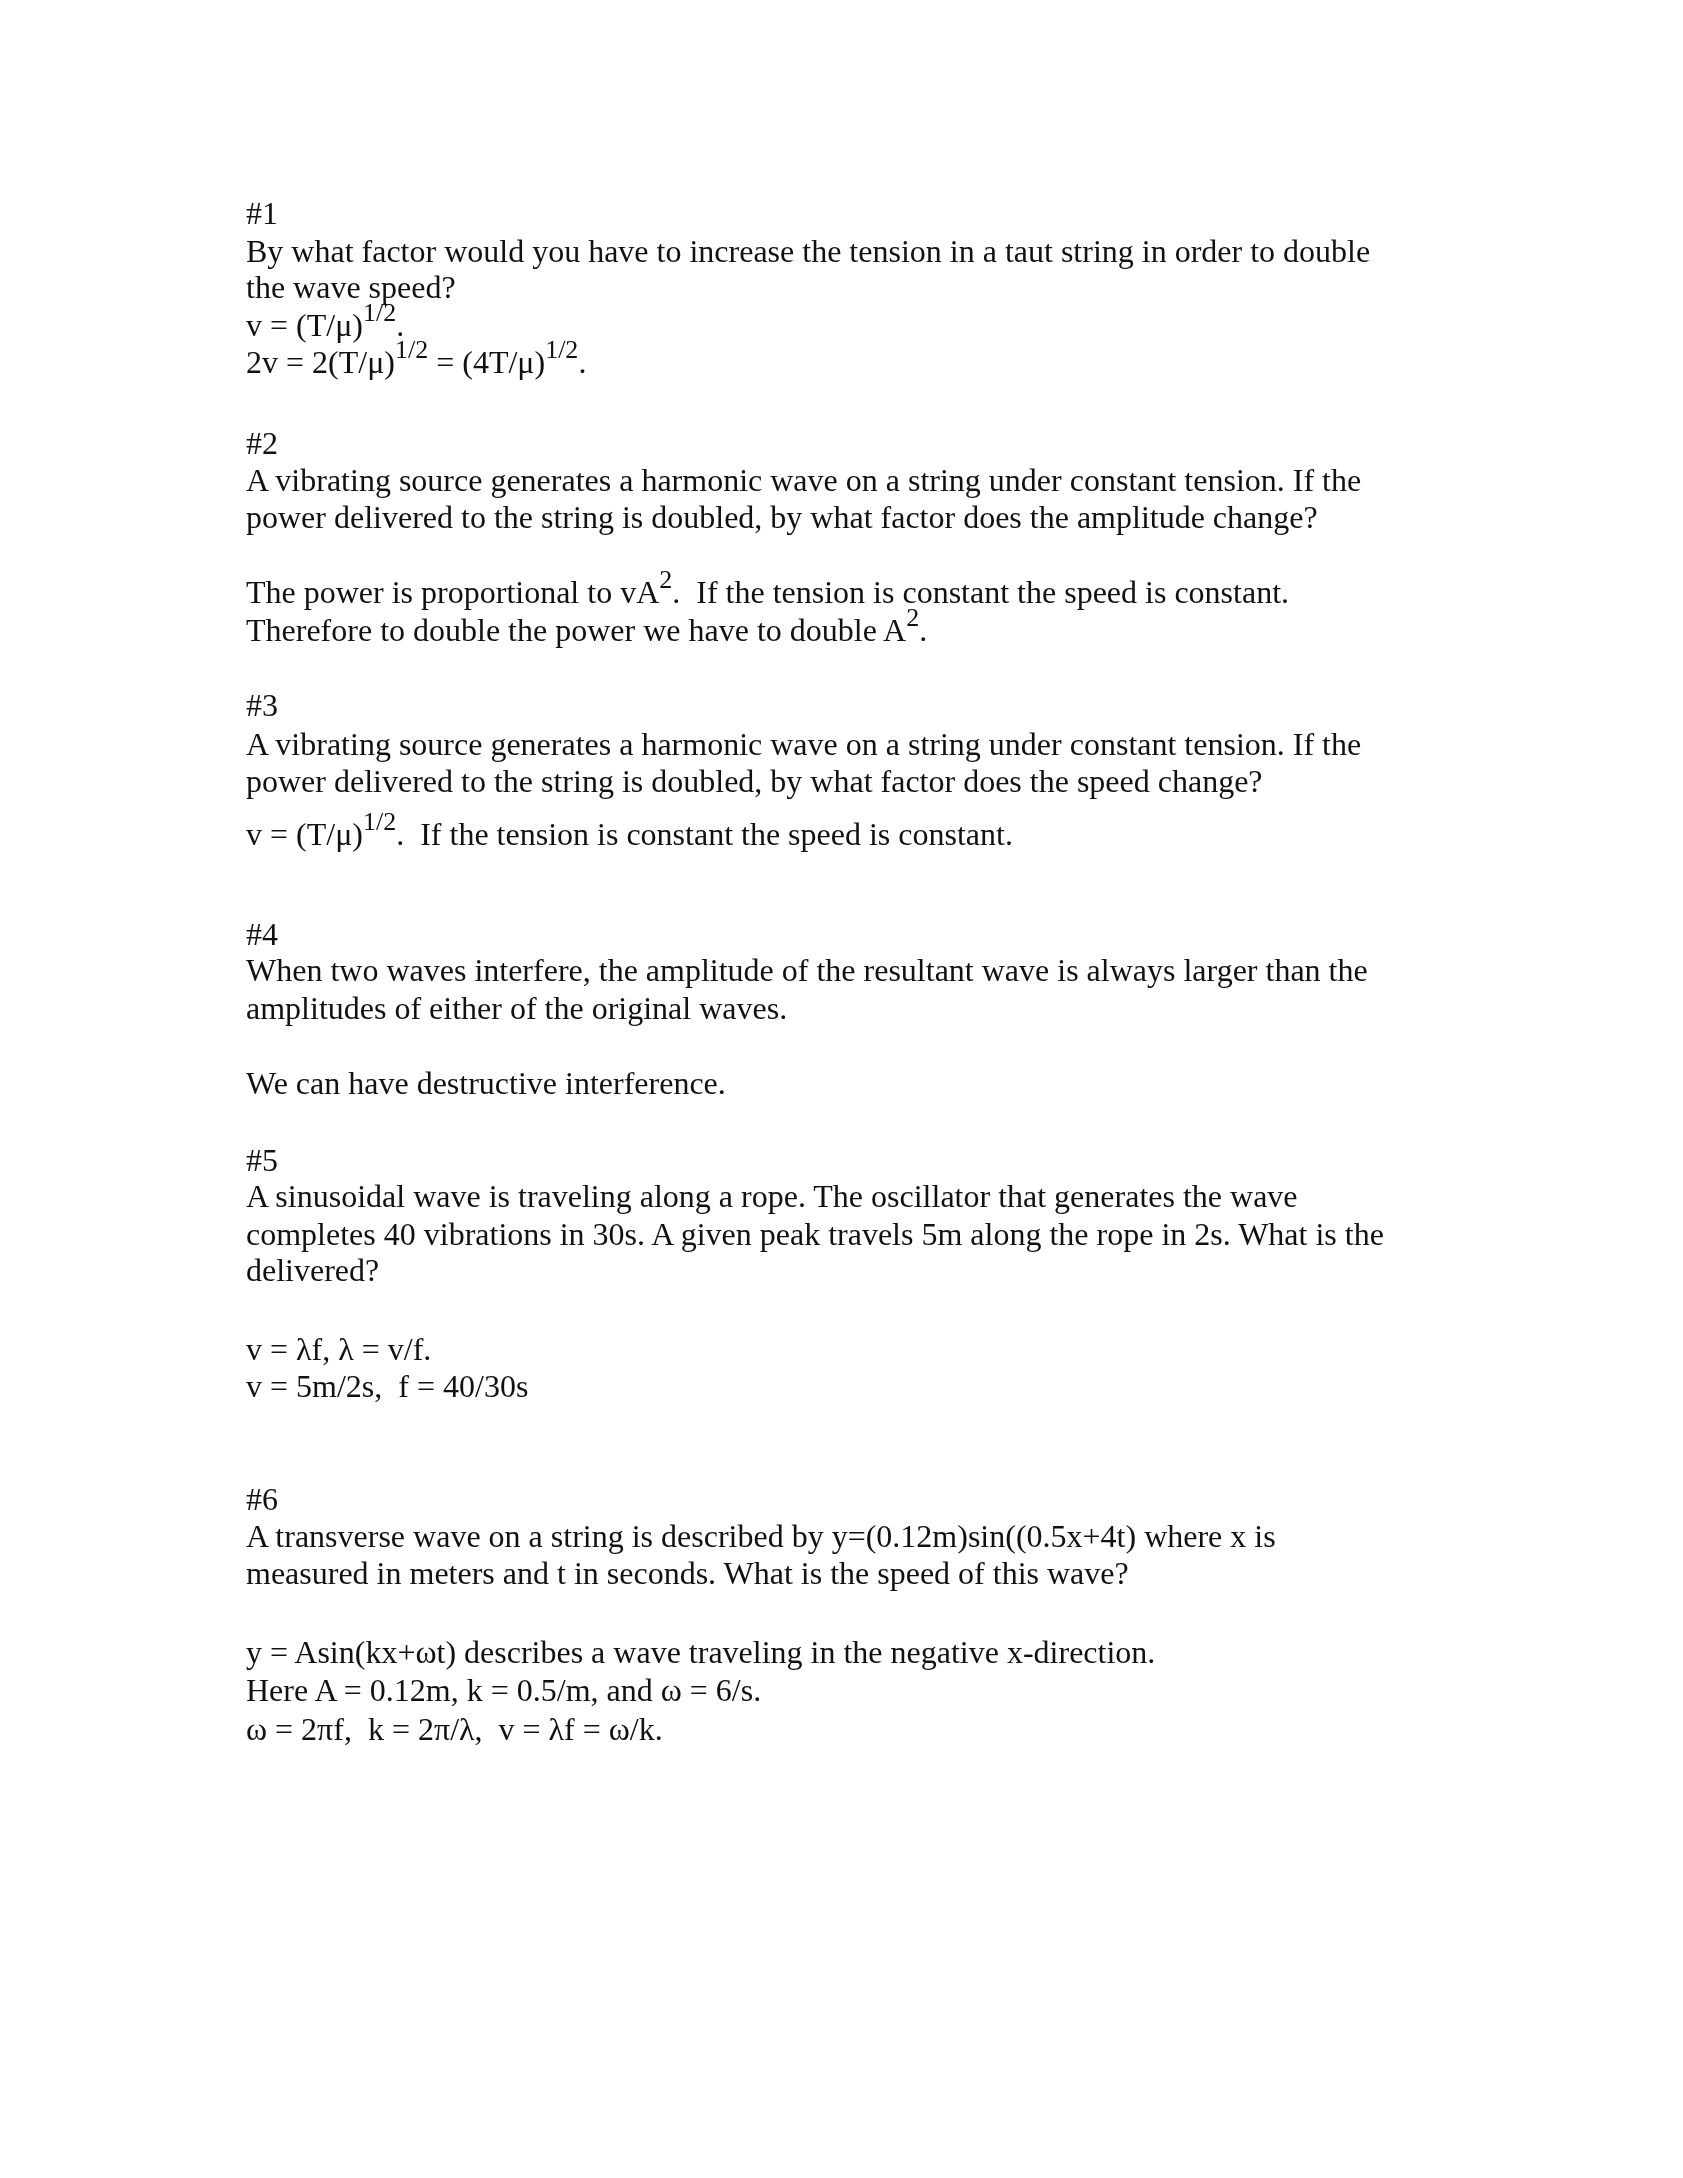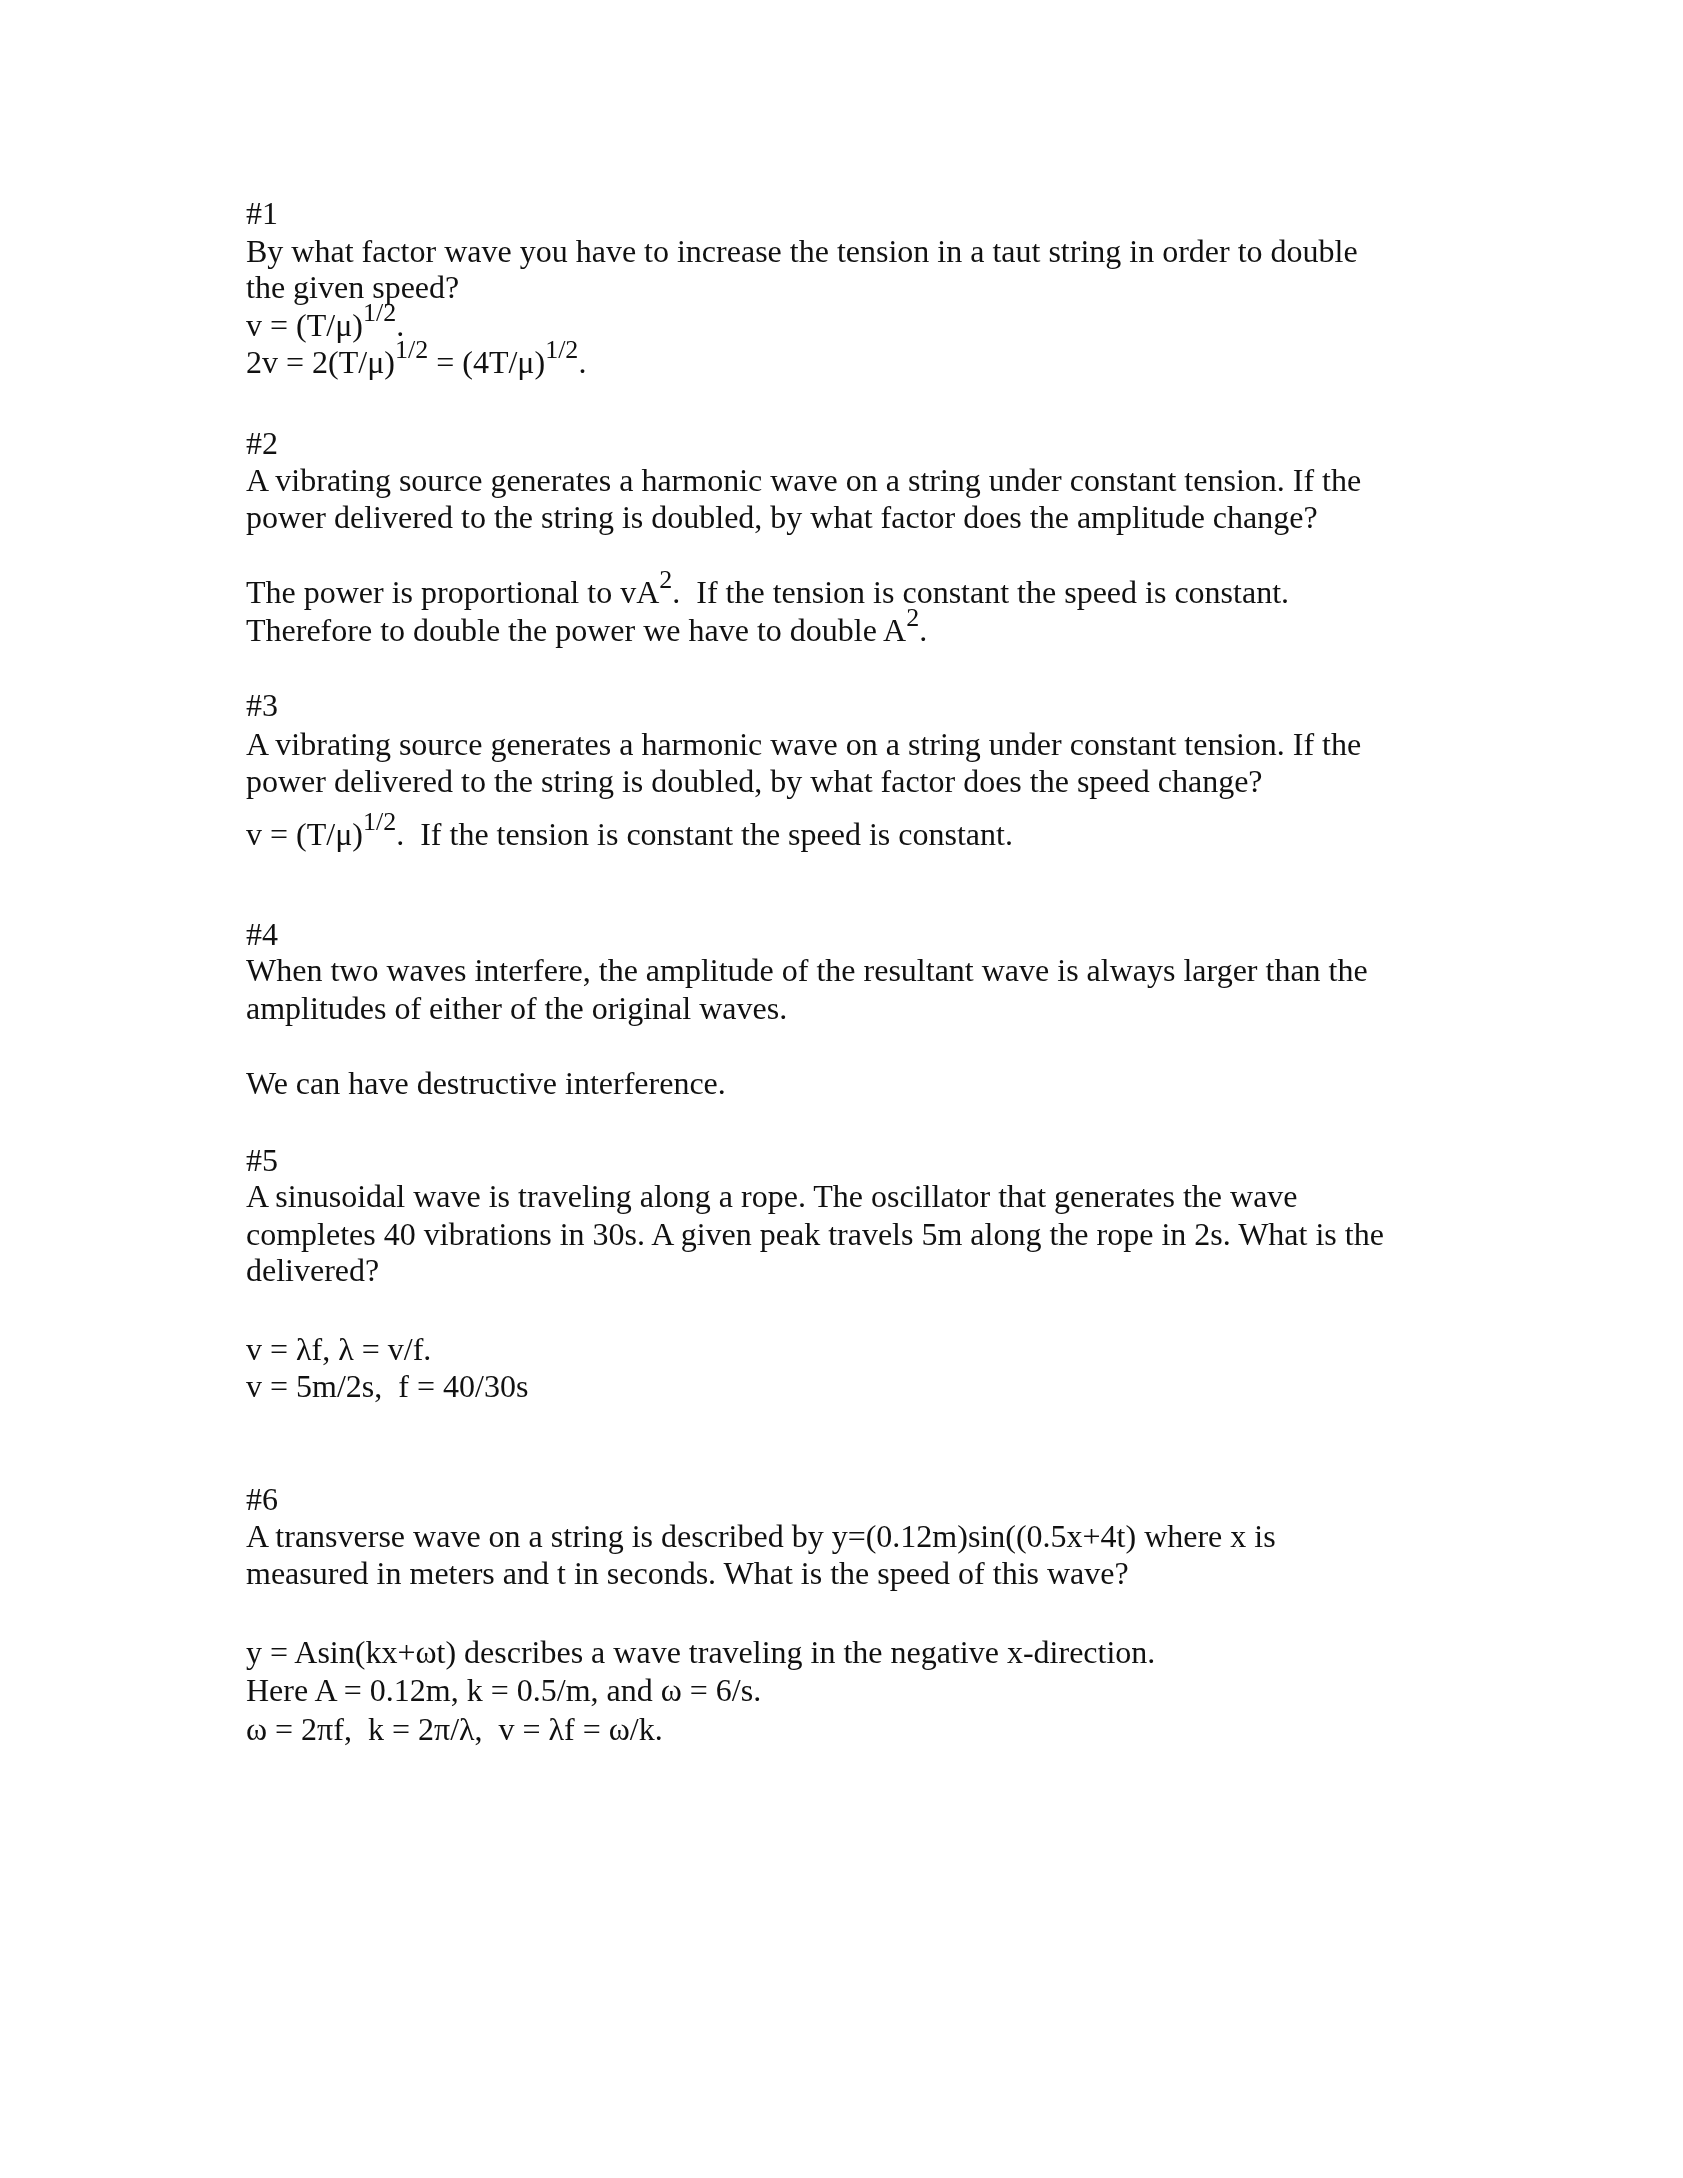--- a/index.html
+++ b/index.html
@@ -18,22 +18,22 @@
   sup { font-size: 26px; line-height: 0; position: relative; top: -3px; vertical-align: super; }
   .seg { white-space: pre; margin-top: 7px; }
 </style>
 </head>
 <body>
 
 <div class="page">
 
   <section>
     <div class="line" style="top:194px">#1</div>
-    <div class="line" style="top:232px">By what factor wave you have to increase the tension in a taut string in order to double</div>
-    <div class="line" style="top:268px">the given speed?</div>
+    <div class="line" style="top:232px">By what factor would you have to increase the tension in a taut string in order to double</div>
+    <div class="line" style="top:268px">the wave speed?</div>
     <div class="line" style="top:306px"><span class="seg">v = (T/μ)</span><sup>1/2</sup><span class="seg">.</span></div>
     <div class="line" style="top:343px"><span class="seg">2v = 2(T/μ)</span><sup>1/2</sup><span class="seg"> = (4T/μ)</span><sup>1/2</sup><span class="seg">.</span></div>
   </section>
 
   <section>
     <div class="line" style="top:424px">#2</div>
     <div class="line" style="top:461px">A vibrating source generates a harmonic wave on a string under constant tension. If the</div>
     <div class="line" style="top:498px">power delivered to the string is doubled, by what factor does the amplitude change?</div>
     <div class="line" style="top:573px"><span class="seg">The power is proportional to vA</span><sup>2</sup><span class="seg">.  If the tension is constant the speed is constant.</span></div>
     <div class="line" style="top:611px"><span class="seg">Therefore to double the power we have to double A</span><sup>2</sup><span class="seg">.</span></div>

